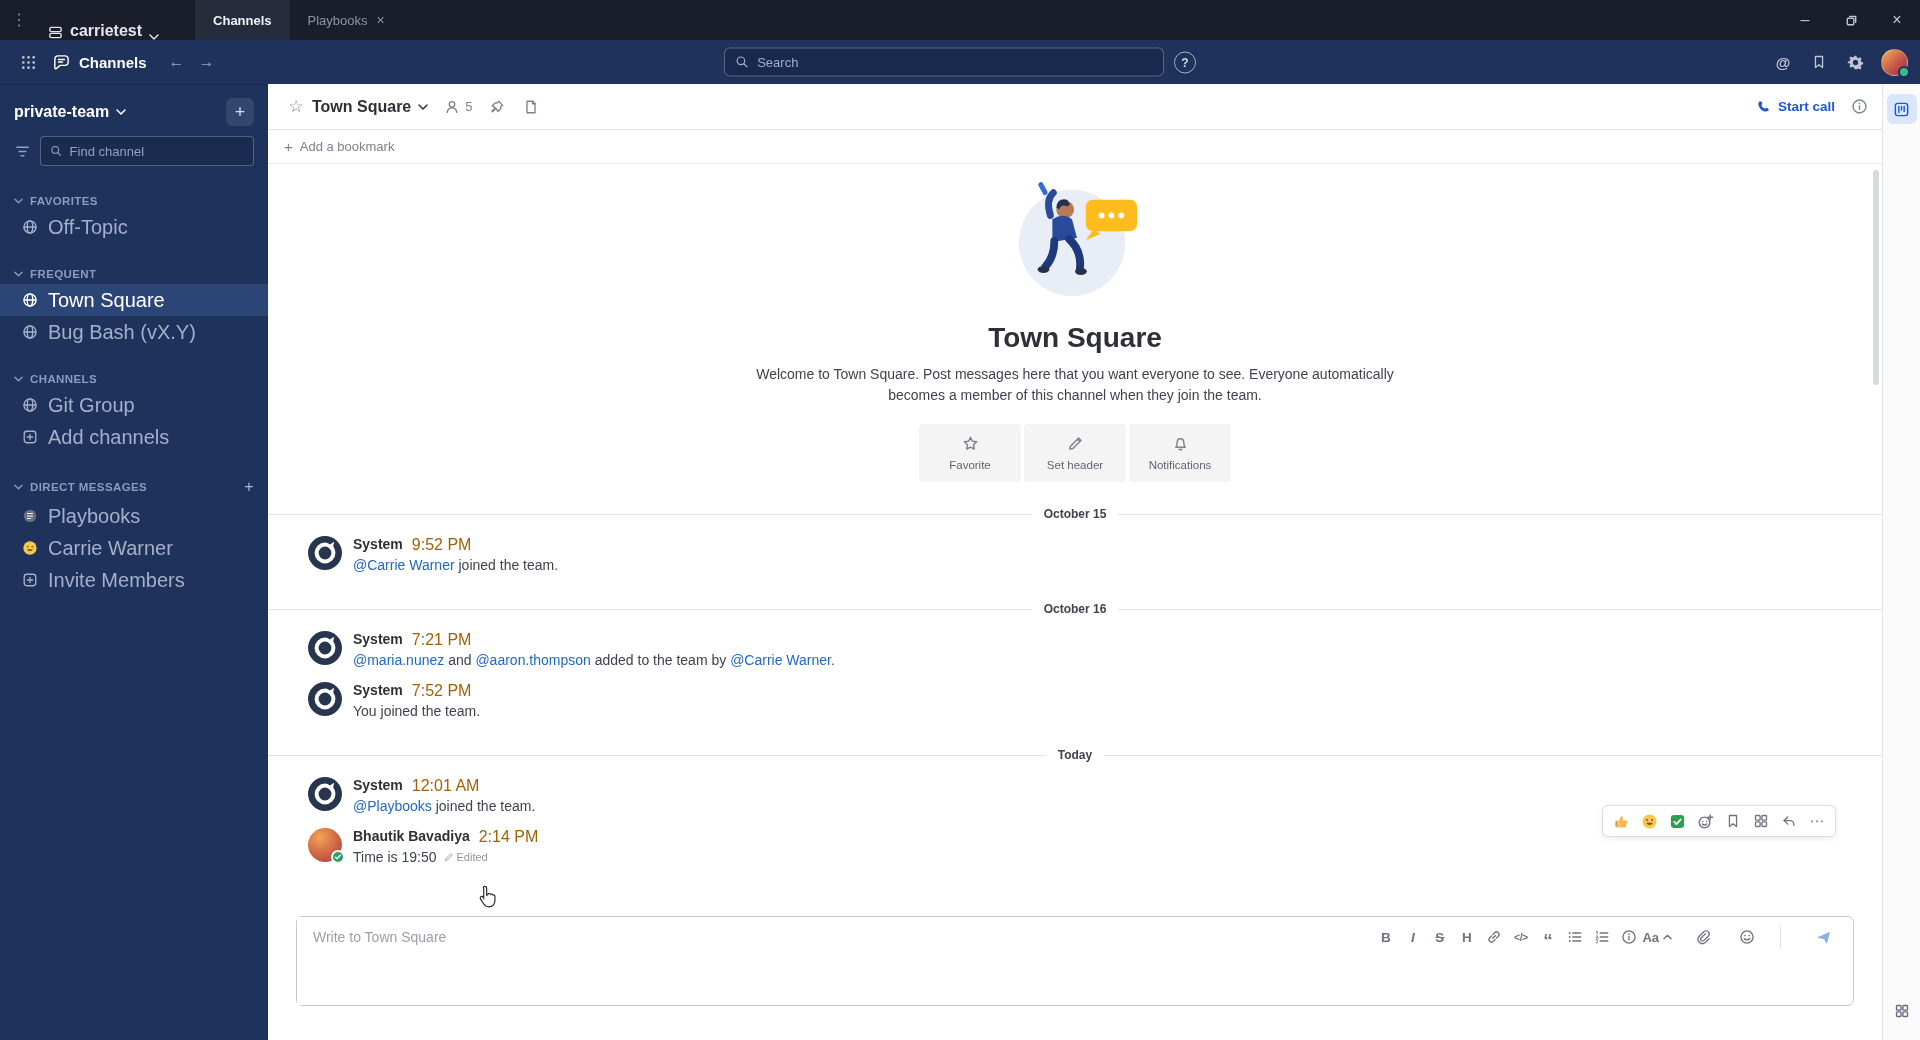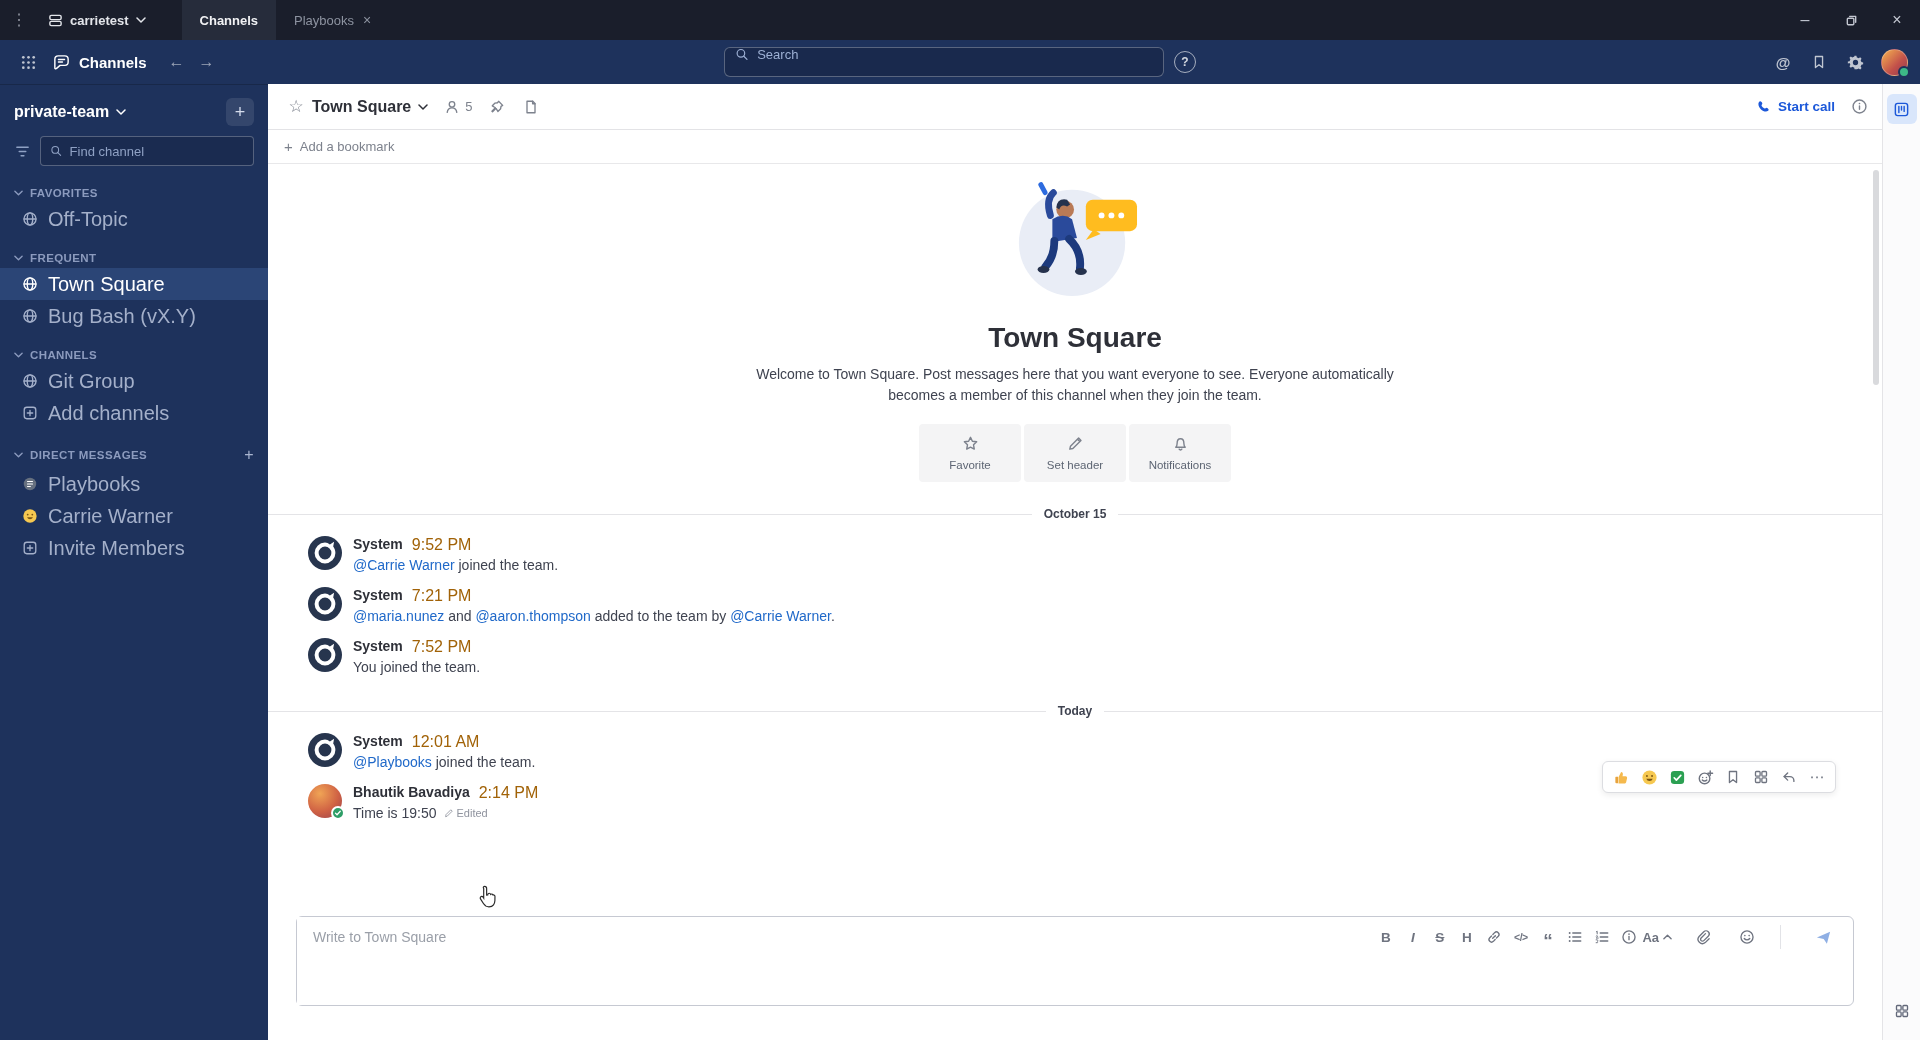--- a/index.html
+++ b/index.html
@@ -3,36 +3,36 @@
 <meta charset="utf-8">
 <style>
 *{margin:0;padding:0;box-sizing:border-box}
 html,body{width:1920px;height:1040px;overflow:hidden}
 body{font-family:"Liberation Sans",sans-serif;background:#fff;color:#3f4350;position:relative}
 .app{display:flex;flex-direction:column;width:100%;height:100%}
 
 
 .window-bar{height:40px;background:#1a1e2b;display:flex;align-items:center;color:#c3c7d1;flex:0 0 auto}
 .wb-dots{width:38px;text-align:center;font-size:16px;color:#8b909c;cursor:pointer;line-height:40px}
-.server-sel{display:flex;align-items:center;gap:7px;padding:0 10px;height:40px;color:#e3e5ea;font-size:13px;font-weight:600;cursor:pointer}
+.server-sel{display:flex;align-items:flex-end;gap:7px;padding:0 10px;height:40px;color:#e3e5ea;font-size:16px;font-weight:600;cursor:pointer}
 .tabs{display:flex;height:40px;margin-left:26px}
 .tab{display:flex;align-items:center;gap:9px;padding:0 18px;font-size:13px;color:#8d93a0;height:40px;cursor:pointer}
 .tab.active{background:#262c3b;color:#f1f2f4;font-weight:600}
 .tab-close{font-size:14px;color:#8d93a0}
 .win-controls{margin-left:auto;display:flex;height:40px}
 .wc{width:46px;height:40px;display:flex;align-items:center;justify-content:center;color:#c3c7d1;font-size:16px;cursor:pointer}
 
 
 .global-header{height:44px;background:#1e325c;display:flex;align-items:center;padding:0 12px;flex:0 0 auto;position:relative;z-index:10}
 .gh-grid{width:32px;height:32px;display:flex;align-items:center;justify-content:center;color:rgba(255,255,255,.72);border-radius:4px;cursor:pointer}
 .gh-product{display:flex;align-items:center;gap:8px;font-size:15px;font-weight:700;color:#fff;padding:0 8px}
 .gh-nav{display:flex;gap:2px;margin-left:8px}
 .gh-arrow{width:28px;height:28px;display:flex;align-items:center;justify-content:center;color:rgba(255,255,255,.56);font-size:16px;border-radius:4px;cursor:pointer}
 .gh-center{position:absolute;left:50%;top:50%;transform:translate(-50%,-50%);display:flex;align-items:center;gap:10px}
-.gh-search{width:440px;height:29px;background:rgba(0,0,0,.16);border:1px solid rgba(255,255,255,.28);border-radius:6px;display:flex;align-items:flex-end;gap:8px;padding:14px 10px;color:#9db0d4}
+.gh-search{width:440px;height:29px;background:rgba(0,0,0,.16);border:1px solid rgba(255,255,255,.28);border-radius:6px;display:flex;align-items:center;gap:8px;padding:8px 10px;color:#9db0d4}
 .gh-search input{background:transparent;border:0;outline:0;color:#c9d4ea;font-size:13px;width:100%;font-family:inherit}
 .gh-search input::placeholder{color:#9db0d4}
 .gh-help{width:22px;height:22px;border:1.5px solid rgba(255,255,255,.6);border-radius:50%;color:rgba(255,255,255,.8);font-size:12px;font-weight:700;display:flex;align-items:center;justify-content:center;cursor:pointer}
 .gh-right{margin-left:auto;display:flex;align-items:center;gap:6px;color:rgba(255,255,255,.72)}
 .gh-iconbtn{width:30px;height:30px;display:flex;align-items:center;justify-content:center;border-radius:4px;font-size:15px;font-weight:700;cursor:pointer}
 .gh-avatar{width:27px;height:27px;border-radius:50%;background:linear-gradient(135deg,#eda24f 10%,#c2504a 60%,#8e3b52);position:relative;margin-left:5px;cursor:pointer;border:1px solid rgba(255,255,255,.25)}
 .gh-avatar .dot{position:absolute;right:-3px;bottom:-3px;width:12px;height:12px;border-radius:50%;background:#3db887;border:2px solid #1e325c}
 
 
 .main{flex:1;display:flex;min-height:0}
@@ -40,21 +40,21 @@
 
 .sidebar{width:268px;background:#1e325c;display:flex;flex-direction:column;flex:0 0 auto;padding-top:10px;box-shadow:inset 0 1px 0 rgba(0,0,0,.2)}
 .team-row{display:flex;align-items:center;padding:4px 14px 10px;color:#fff}
 .team-name{font-size:16px;font-weight:700;display:flex;align-items:center;gap:7px;cursor:pointer}
 .team-plus{margin-left:auto;width:28px;height:28px;border-radius:6px;background:rgba(255,255,255,.10);color:#d5dcec;display:flex;align-items:center;justify-content:center;font-size:18px;cursor:pointer}
 .find-row{display:flex;align-items:center;gap:9px;padding:0 14px;margin-bottom:4px}
 .filter-btn{color:#8fa1c4;display:flex;cursor:pointer}
 .find-box{flex:1;height:30px;border:1px solid rgba(255,255,255,.26);background:rgba(0,0,0,.12);border-radius:4px;display:flex;align-items:center;gap:7px;padding:0 9px;color:#8fa1c4}
 .find-box input{background:transparent;border:0;outline:0;width:100%;font-size:13px;color:#c9d4ea;font-family:inherit}
 .find-box input::placeholder{color:#8fa1c4}
-.sb-section{margin-top:13px}
+.sb-section{margin-top:21px}
 .sb-head{display:flex;align-items:center;gap:7px;padding:4px 14px;color:#8c9bbe;font-size:11.5px;font-weight:700;letter-spacing:.4px;cursor:pointer}
 .sb-head .plus{margin-left:auto;color:#aab6d0;font-size:16px;font-weight:400;cursor:pointer}
 .sb-item{display:flex;align-items:center;gap:10px;height:32px;padding:0 14px 0 22px;color:#a4b0ca;font-size:20px;cursor:pointer}
 .sb-item.active{background:#2b4576;color:#fff}
 .chev{flex:0 0 auto}
 
 
 .content{flex:1;display:flex;flex-direction:column;min-width:0;background:#fff;position:relative}
 .channel-header{height:46px;display:flex;align-items:center;padding:0 14px;border-bottom:1px solid #e3e3e6;flex:0 0 auto}
 .ch-star{color:#7d828d;font-size:17px;width:28px;height:28px;display:flex;align-items:center;justify-content:center;cursor:pointer}
@@ -451,20 +451,23 @@
           </div>
           <div class="msg-body">
             <div class="msg-meta">
               <span class="author">System</span>
               <span class="time">9:52 PM</span>
             </div>
             <div class="msg-text"><span class="mlink">@Carrie Warner</span><span> joined the team.</span></div>
           </div>
         </div>
 
+        <div class="date-divider">
+          <span class="dd-label">October 16</span>
+        </div>
 
         <div class="msg">
           <div class="avatar">
             <svg width="34" height="34" viewBox="0 0 34 34">
                 <circle cx="17" cy="17" r="17" fill="#27354e"></circle>
                 <path fill="#fff" fill-rule="evenodd" d="M17 6.6 a10.4 10.4 0 1 0 10.4 10.4 c0 -2.4 -.8 -4.6 -2.2 -6.4 l.9 -4.9 -4.2 2.7 a10.3 10.3 0 0 0 -4.9 -1.8 z M17 10.6 a6.4 6.4 0 1 1 -6.4 6.4 6.4 6.4 0 0 1 6.4 -6.4 z"></path>
               </svg>
           </div>
           <div class="msg-body">
             <div class="msg-meta">

